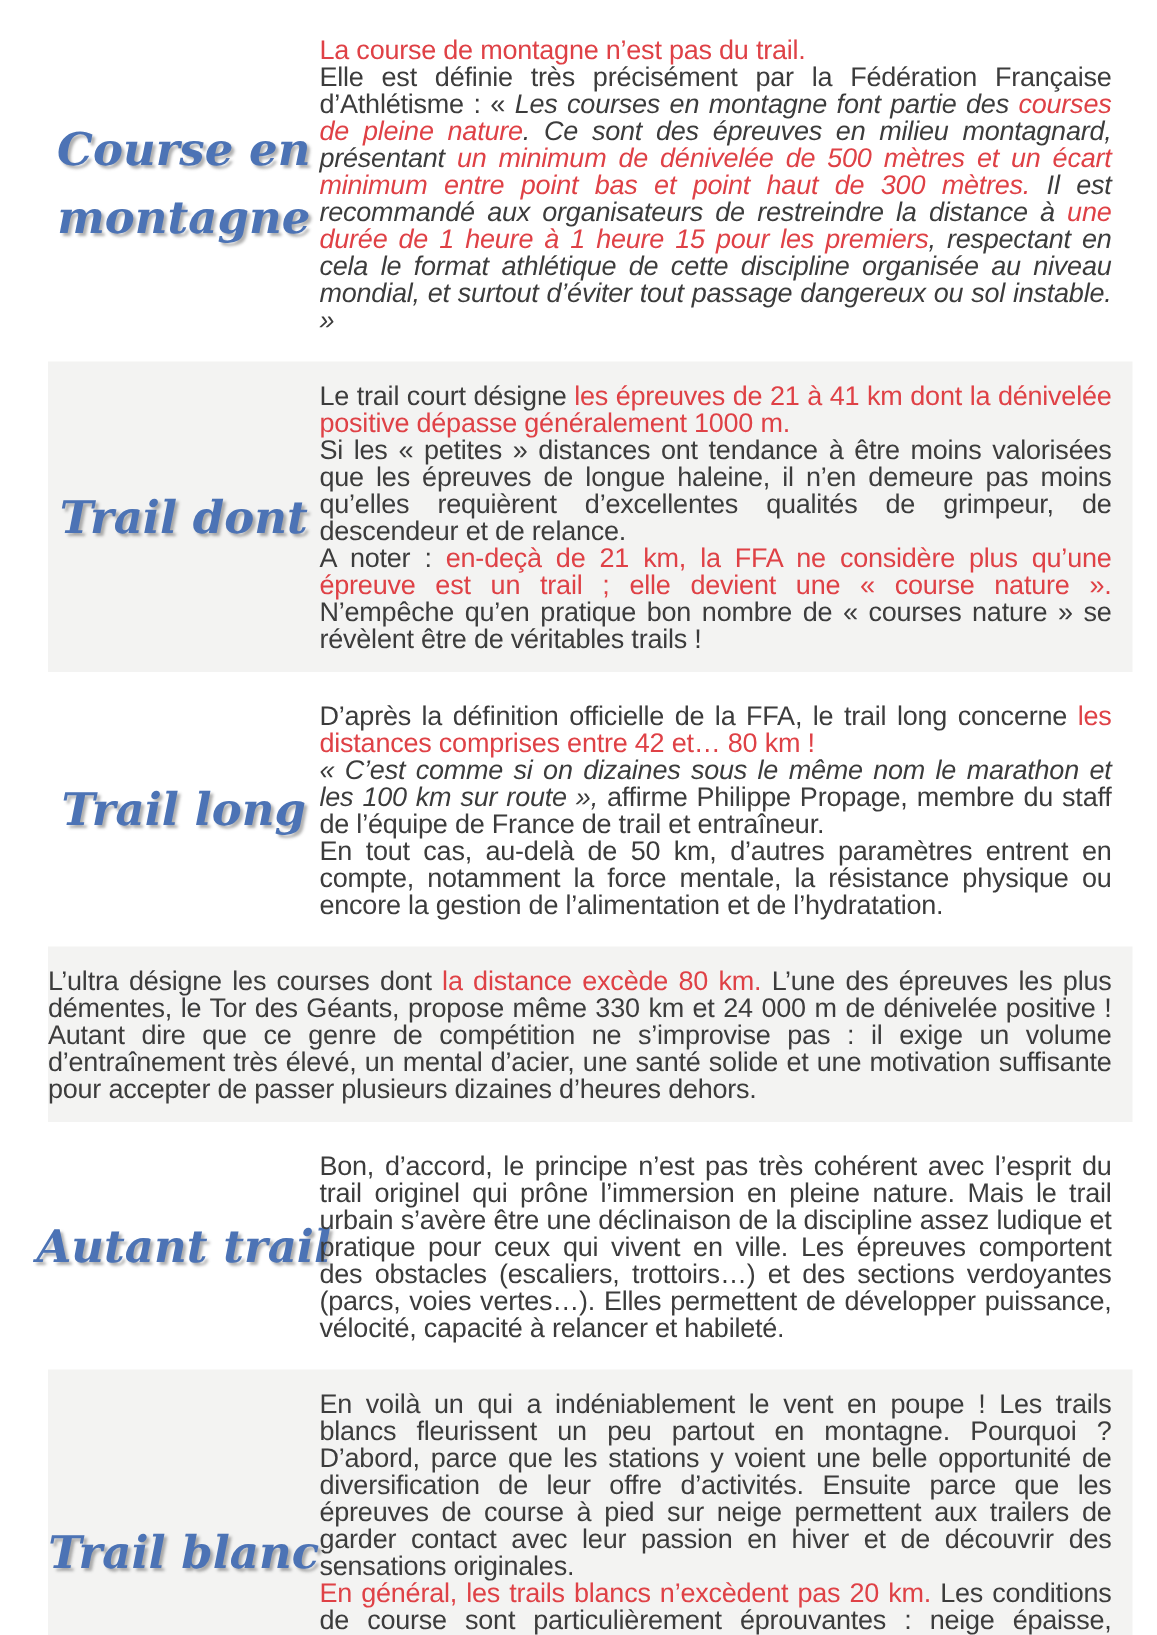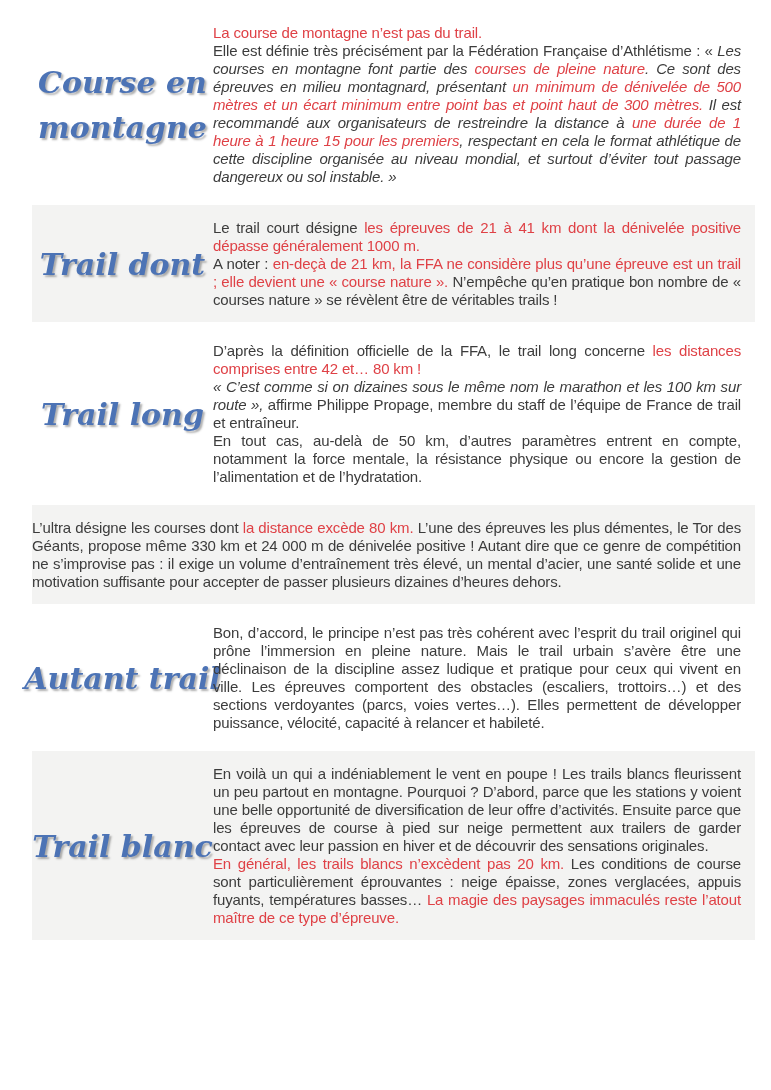--- a/index.html
+++ b/index.html
@@ -50,21 +50,21 @@
     white-space: nowrap;
   }
   .heading-line { display: block; }
   .text-col {
     flex: 1 1 auto;
     min-width: 0;
   }
   .para {
     margin: 0;
     text-align: justify;
-    font-size: 15px;
+    font-size: 18px;
     line-height: 18px;
     letter-spacing: -0.15px;
     color: var(--text-color, #3c3c3c);
   }
   .run.red    { color: var(--accent-red, #df4146); }
   .run.bold   { font-weight: normal; }
   .run.italic { font-style: italic; }
 </style>
 </head>
 <body>
@@ -84,20 +84,21 @@
         </div>
       </section>
       <section class="section striped">
         <div class="heading-col">
           <h2 class="heading">
             <span class="heading-line">Trail dont</span>
           </h2>
         </div>
         <div class="text-col">
           <p class="para"><span class="run">Le trail court désigne </span><span class="run red bold">les épreuves de 21 à 41 km dont la dénivelée positive dépasse généralement 1000 m.</span></p>
+          <p class="para"><span class="run">Si les « petites » distances ont tendance à être moins valorisées que les épreuves de longue haleine, il n’en demeure pas moins qu’elles requièrent d’excellentes qualités de grimpeur, de descendeur et de relance.</span></p>
           <p class="para"><span class="run">A noter : </span><span class="run red">en-deçà de 21 km, la FFA ne considère plus qu’une épreuve est un trail ; elle devient une « course nature ».</span><span class="run"> N’empêche qu’en pratique bon nombre de « courses nature » se révèlent être de véritables trails !</span></p>
         </div>
       </section>
       <section class="section">
         <div class="heading-col">
           <h2 class="heading">
             <span class="heading-line">Trail long</span>
           </h2>
         </div>
         <div class="text-col">

